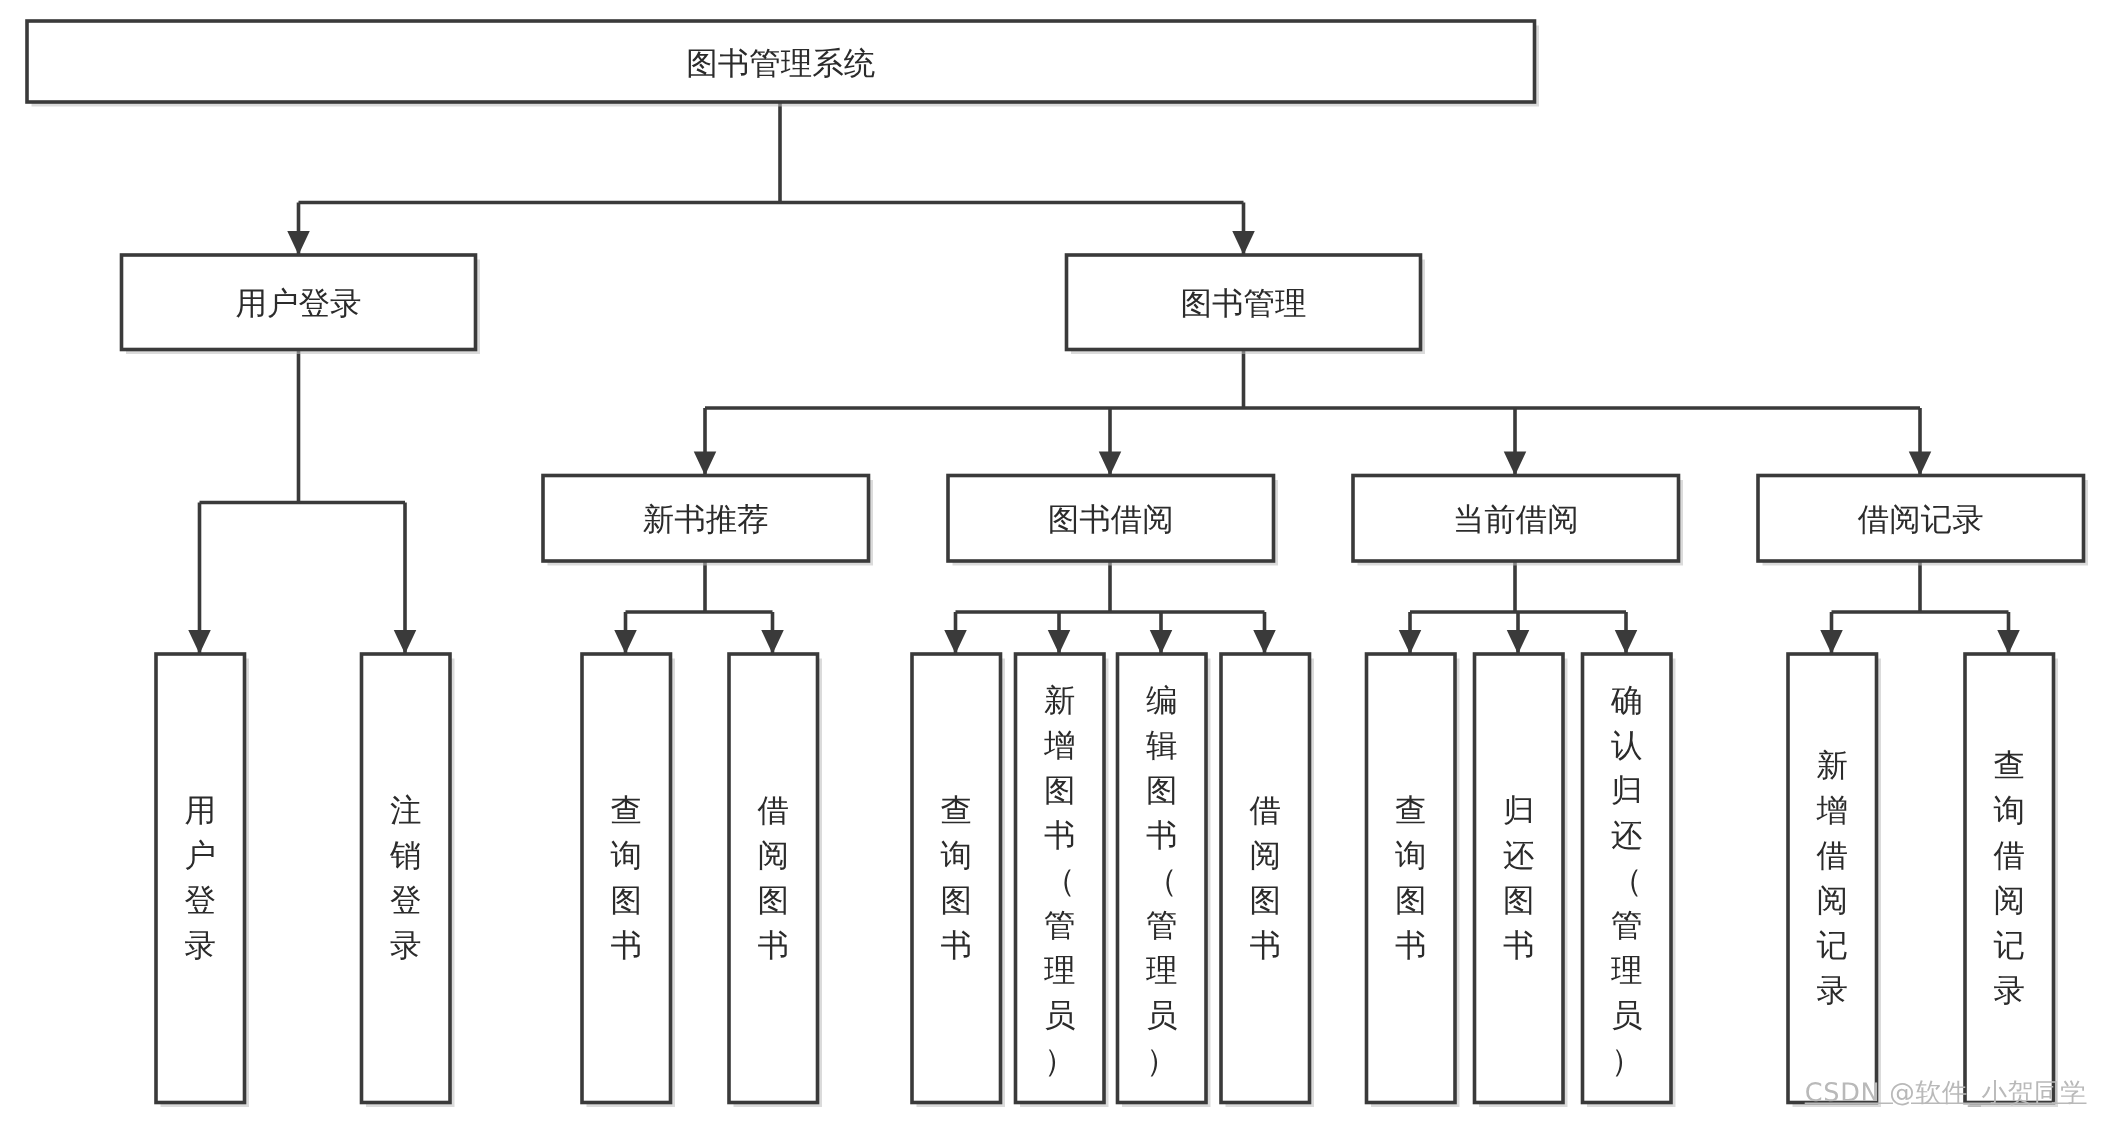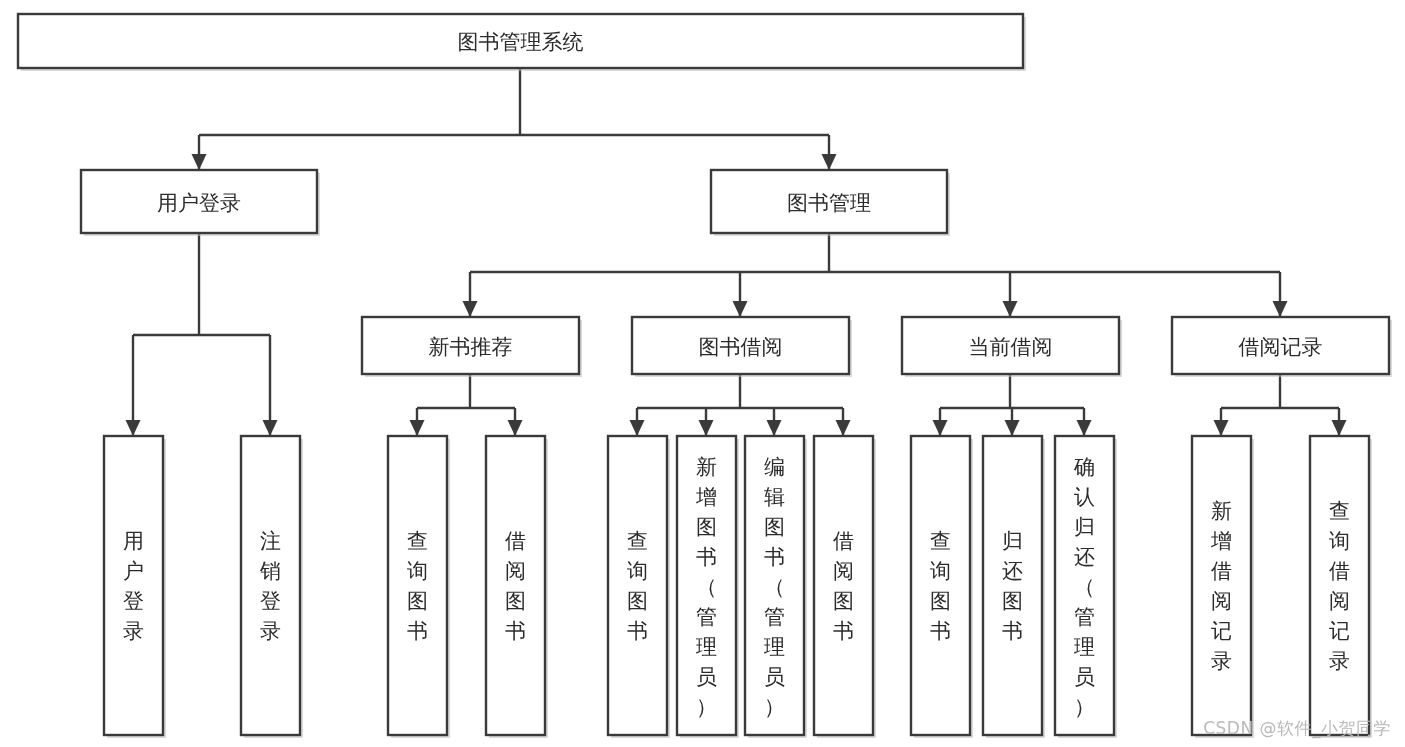--- a/index.html
+++ b/index.html
@@ -62,20 +62,21 @@
   .watermark-text {
     position: absolute;
     right: 14px;
     bottom: 7px;
     font-family: "DejaVu Sans", "Liberation Sans", sans-serif;
     font-size: 17px;
     color: #b9b9b9;
     letter-spacing: 0.5px;
     white-space: nowrap;
     pointer-events: none;
+    text-decoration: underline;
   }
 </style>
 </head>
 <body>
 
 <div id="diagram-root">
   <svg class="diagram-canvas" viewBox="0 0 1405 747" xmlns="http://www.w3.org/2000/svg">
     <g id="connectors-layer">
         <g>
           <path d="M 520 68 L 520 135" class="connector"></path>

